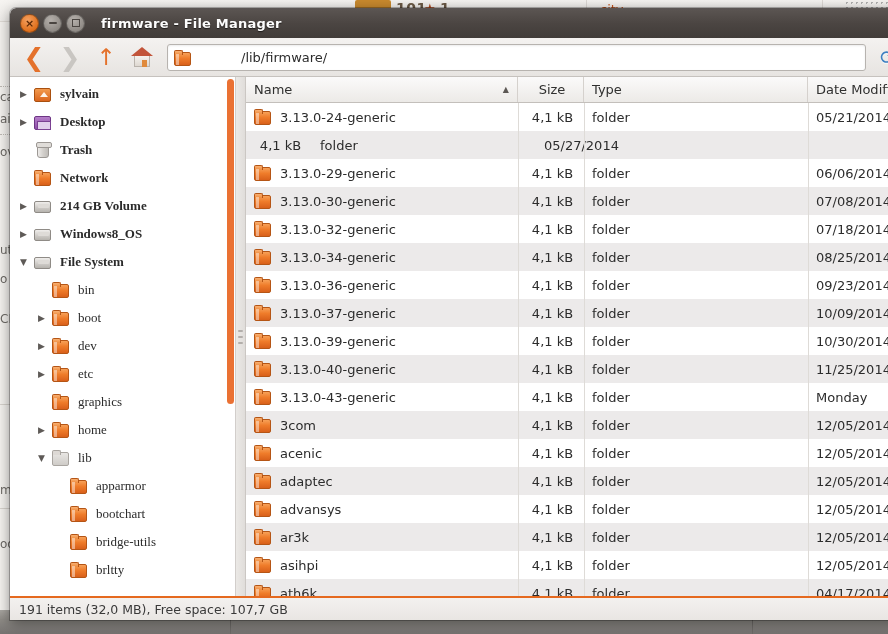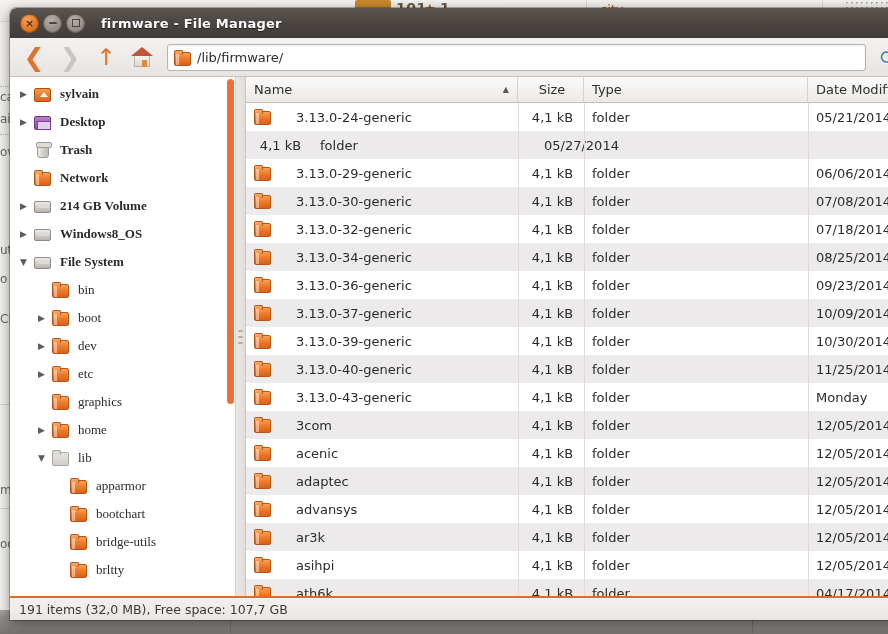--- a/index.html
+++ b/index.html
@@ -179,21 +179,21 @@
   }
   .reload-btn {
     width: 30px; height: 30px; flex: 0 0 30px;
     display: flex; align-items: center; justify-content: center;
     cursor: pointer;
   }
   .reload-glyph {
     font-size: 19px; color: #3d7fc1; line-height: 1;
     text-shadow: 0 1px 0 rgba(255,255,255,.7);
   }
-  .path-text { font-size: 13px; color: #2c2c2c; }
+  .path-text { font-size: 13px; color: #2c2c2c; margin-left: 44px; }
 
   
   .main {
     flex: 1 1 auto; display: flex; min-height: 0;
     background: #ffffff;
   }
 
   
   .sidebar {
     width: 226px; flex: 0 0 226px;
@@ -356,21 +356,21 @@
     height: 28px; display: flex; align-items: center;
     font-size: 13px; color: #2c2c2c;
     cursor: pointer;
   }
   .frow.odd { background: #ffffff; }
   .frow.even { background: #eceaea; }
   .cell {
     padding: 0 8px; white-space: nowrap; overflow: hidden;
     display: flex; align-items: center;
   }
-  .cell-name { flex: 0 0 272px; gap: 16px; }
+  .cell-name { flex: 0 0 272px; }
   .cell-size { flex: 0 0 66px; justify-content: center; padding-right: 5px; }
   .cell-type { flex: 0 0 224px; }
   .cell-date { flex: 1 1 auto; }
   .row-folder-icon { margin-right: 9px; position: relative; width: 17px; height: 17px; flex: 0 0 17px; }
 
   .vgrid {
     position: absolute; top: 26px; bottom: 0; width: 1px; background: #dedbd7;
   }
 
   

